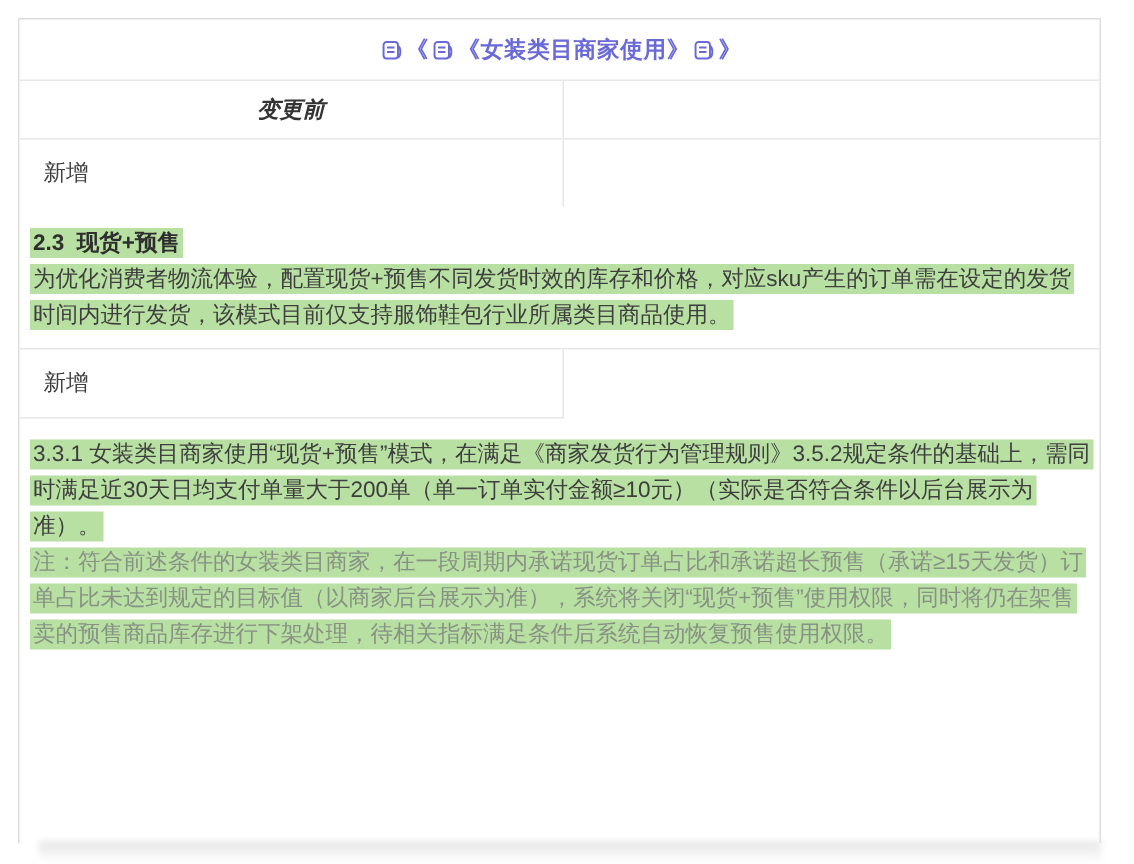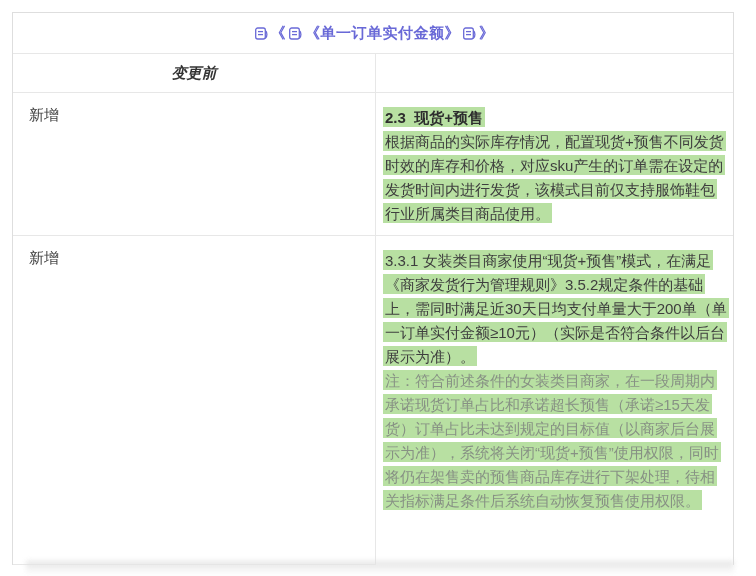--- a/index.html
+++ b/index.html
@@ -60,20 +60,21 @@
     font-size: 15px;
     font-weight: bold;
     color: #333333;
     font-style: italic;
   }
   .hdr-cell.before { width: 363px; border-right: 1px solid var(--border-inner, #e7e7e7); }
   .hdr-cell.after  { flex: 1; }
   .data-row {
     display: flex;
     border-bottom: 1px solid var(--border-inner, #e7e7e7);
+    flex-direction: column;
   }
   .data-row.last { border-bottom: none; }
   .cell-before {
     box-sizing: border-box;
     width: 363px;
     border-right: 1px solid var(--border-inner, #e7e7e7);
     padding: 13px 16px;
     font-size: 15px;
     color: #3d3d3d;
   }
@@ -129,41 +130,41 @@
       </span>
         <span class="seg">《</span>
         <span class="doc-icon">
         <svg width="15" height="15" viewBox="0 0 15 15" fill="none" stroke="#6969d7" stroke-width="1.3">
           <rect x="1.7" y="2" width="9.6" height="11" rx="2"></rect>
           <line x1="4" y1="5.6" x2="9" y2="5.6"></line>
           <line x1="4" y1="8.6" x2="9" y2="8.6"></line>
           <path d="M11.3 4.5 q1.6 1 1.6 4 q0 3 -1.6 4"></path>
         </svg>
       </span>
-        <span class="seg">《单一订单实付金额》</span>
+        <span class="seg">《女装类目商家使用》</span>
         <span class="doc-icon">
         <svg width="15" height="15" viewBox="0 0 15 15" fill="none" stroke="#6969d7" stroke-width="1.3">
           <rect x="1.7" y="2" width="9.6" height="11" rx="2"></rect>
           <line x1="4" y1="5.6" x2="9" y2="5.6"></line>
           <line x1="4" y1="8.6" x2="9" y2="8.6"></line>
           <path d="M11.3 4.5 q1.6 1 1.6 4 q0 3 -1.6 4"></path>
         </svg>
       </span>
         <span class="seg">》</span>
     </div>
 
     <div class="hdr-row">
       <div class="hdr-cell before">变更前</div>
     </div>
 
     <div class="data-row row1">
       <div class="cell-before">新增</div>
       <div class="cell-after">
         <div class="heading"><span class="hl">2.3  现货+预售</span></div>
-        <div class="para"><span class="hl">根据商品的实际库存情况，配置现货+预售不同发货时效的库存和价格，对应sku产生的订单需在设定的发货时间内进行发货，该模式目前仅支持服饰鞋包行业所属类目商品使用。</span></div>
+        <div class="para"><span class="hl">为优化消费者物流体验，配置现货+预售不同发货时效的库存和价格，对应sku产生的订单需在设定的发货时间内进行发货，该模式目前仅支持服饰鞋包行业所属类目商品使用。</span></div>
       </div>
     </div>
 
     <div class="data-row row2 last">
       <div class="cell-before">新增</div>
       <div class="cell-after">
         <div class="para"><span class="hl">3.3.1 女装类目商家使用“现货+预售”模式，在满足《商家发货行为管理规则》3.5.2规定条件的基础上，需同时满足近30天日均支付单量大于200单（单一订单实付金额≥10元）（实际是否符合条件以后台展示为准）。</span></div>
         <div class="note"><span class="hl">注：符合前述条件的女装类目商家，在一段周期内承诺现货订单占比和承诺超长预售（承诺≥15天发货）订单占比未达到规定的目标值（以商家后台展示为准），系统将关闭“现货+预售”使用权限，同时将仍在架售卖的预售商品库存进行下架处理，待相关指标满足条件后系统自动恢复预售使用权限。</span></div>
       </div>
     </div>

